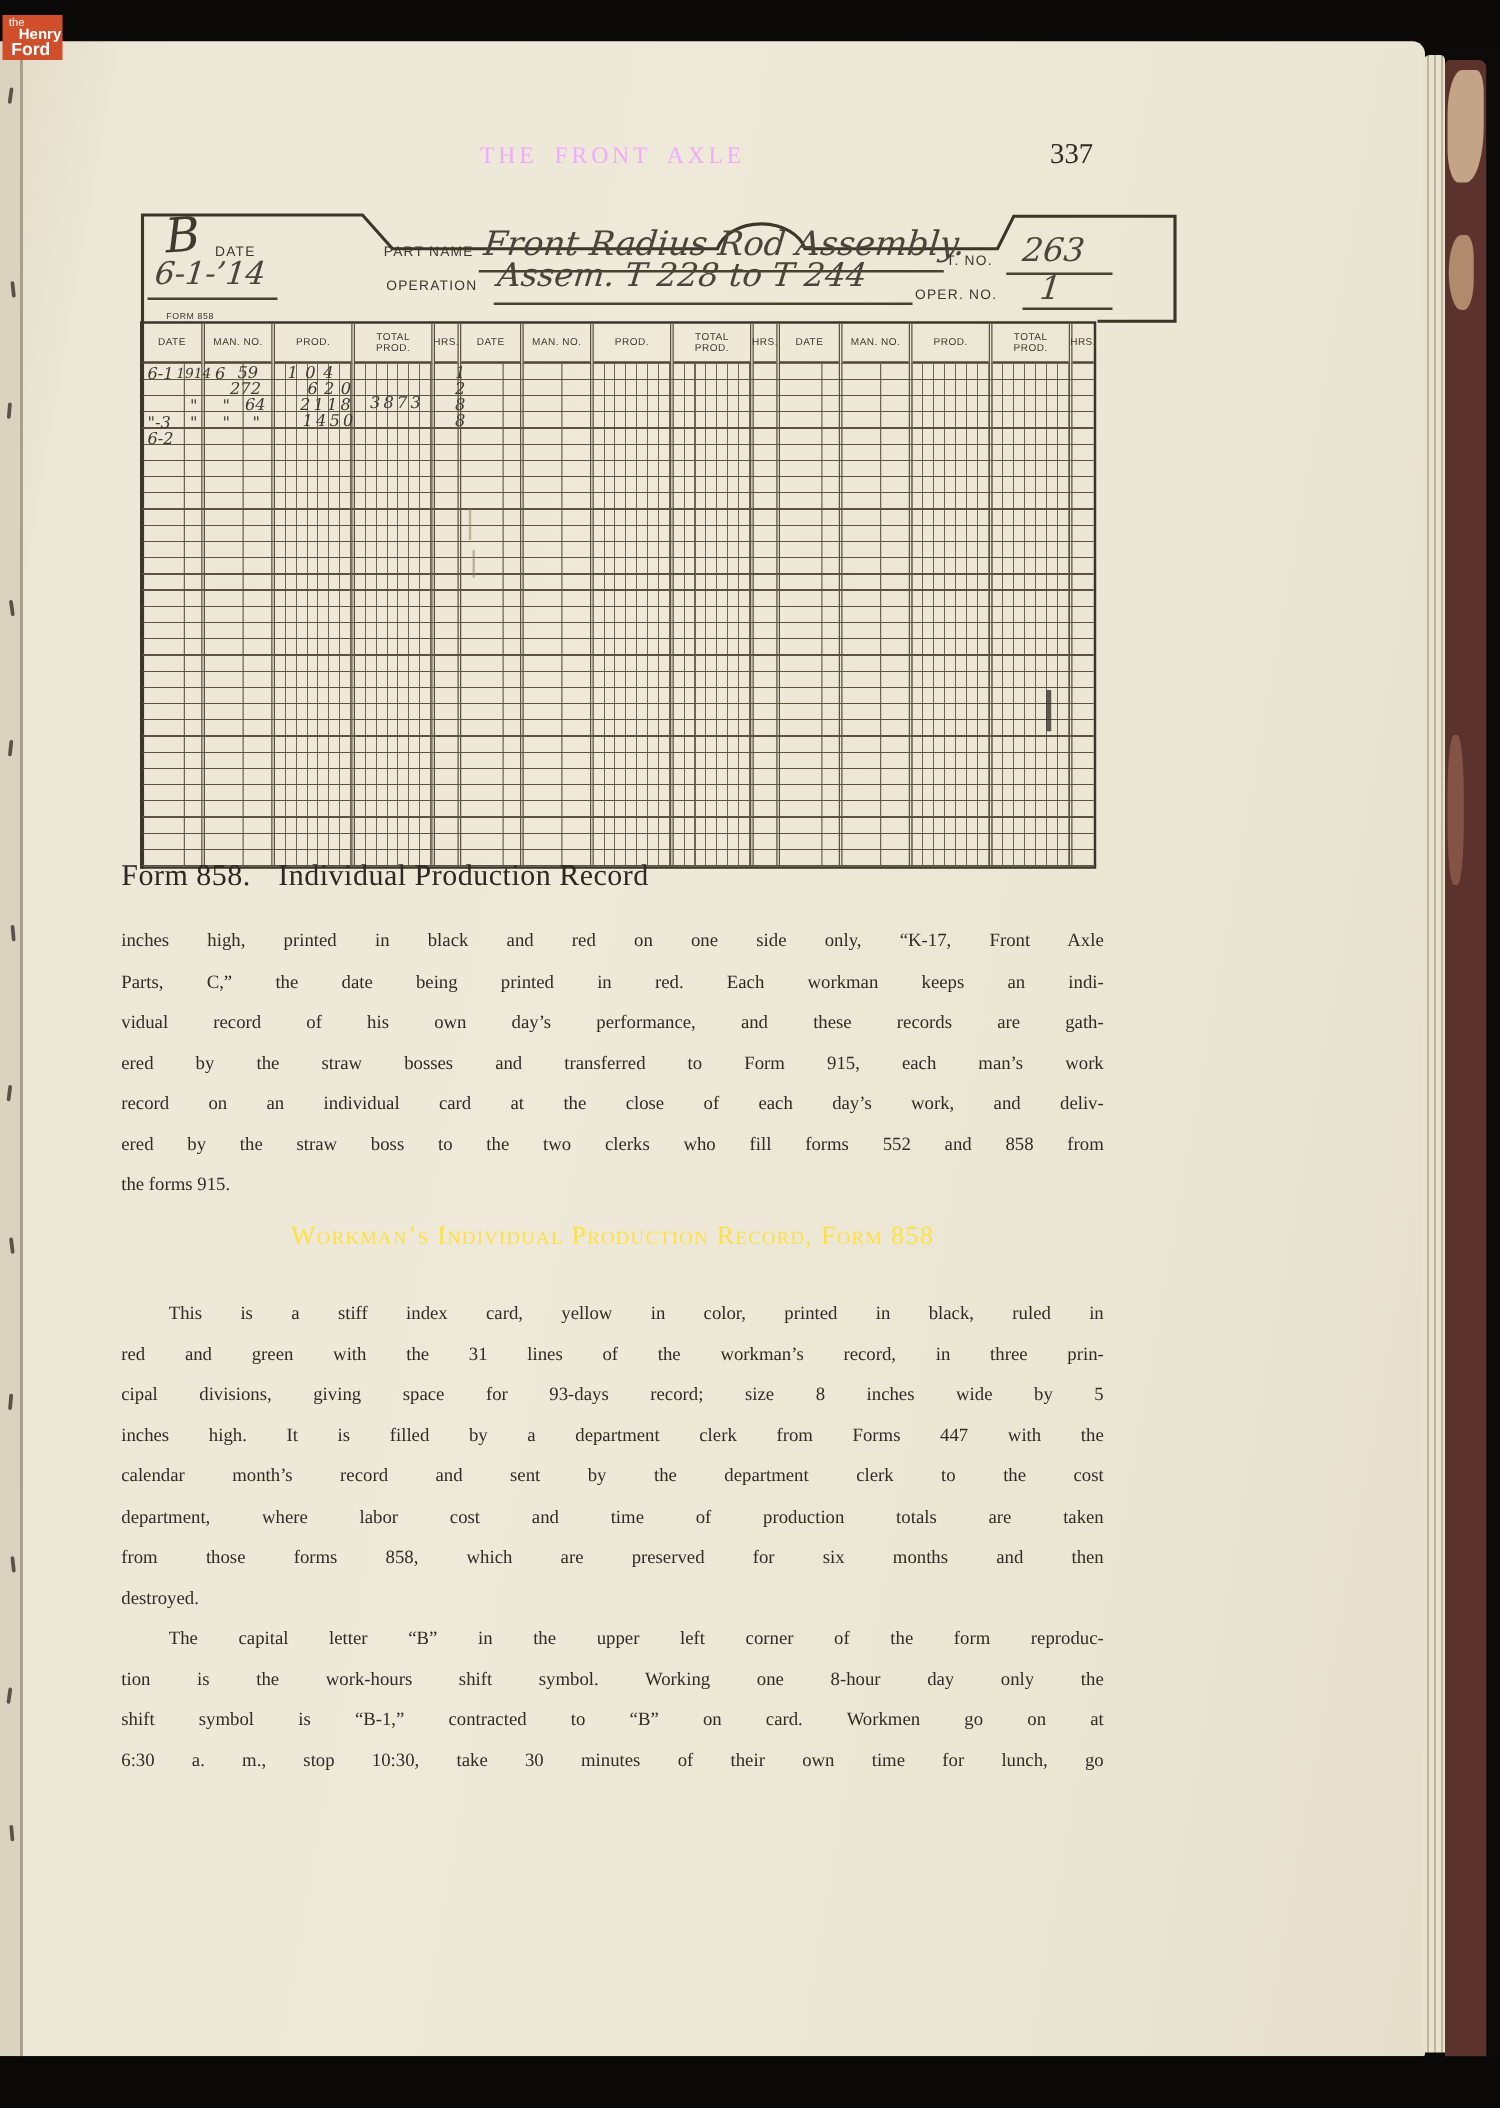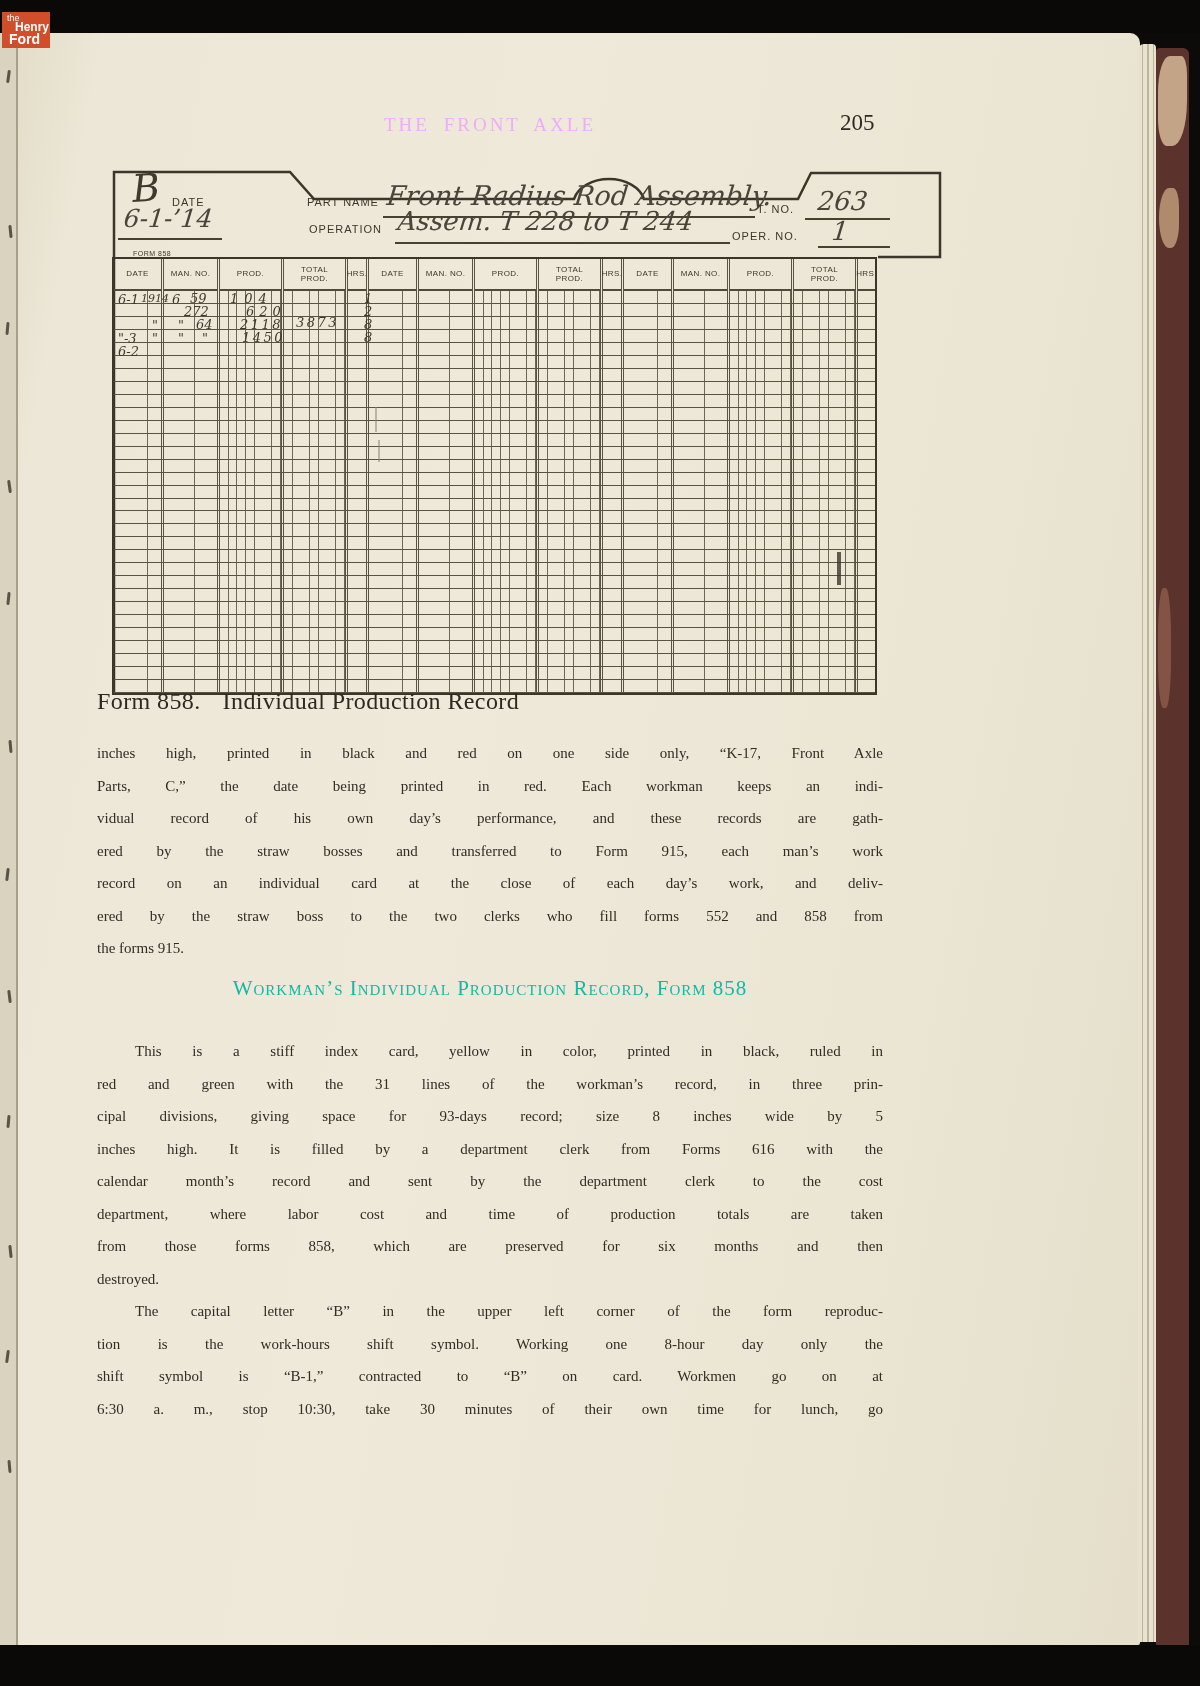--- a/index.html
+++ b/index.html
@@ -66,21 +66,21 @@
   .mark{position:absolute;background:#3b362c;}
   
   .caption{position:absolute;left:97px;top:688px;width:786px;text-align:left;
         font-size:24px;color:#2d2821;letter-spacing:.4px;}
   .caption .gap{display:inline-block;width:22px;}
   .textblock{position:absolute;left:97px;width:786px;color:#312c25;font-size:15px;}
   .tl{line-height:32.5px;text-align:justify;text-align-last:justify;}
   .tl.short{text-align-last:left;}
   .tl.ind{text-indent:38px;margin-top:21px;}
   .secthead{position:absolute;left:97px;top:976px;width:786px;text-align:center;
-        font-variant:small-caps;font-size:21px;letter-spacing:1px;color:#14b8a6;}
+        font-variant:small-caps;font-size:21px;letter-spacing:1px;color:#fde047;}
   .pencil{position:absolute;background:#8a8268;opacity:.5;}
 </style>
 </head>
 <body>
 
 <div class="scan">
 
   <div class="top-band"></div>
   <div class="page"></div>
   <div class="left-sliver"></div>
@@ -104,21 +104,21 @@
   </div>
   <div class="bottom-band"></div>
 
   <div class="logo">
     <span class="l1">the</span>
     <span class="l2">Henry</span>
     <span class="l3">Ford</span>
   </div>
 
   <div class="runhead">THE FRONT AXLE</div>
-  <div class="pagenum">205</div>
+  <div class="pagenum">337</div>
 
   <svg class="card-svg" width="832" height="537" viewBox="0 0 832 537">
     <path d="M2,533 L2,10 L178,10 L202,37 L462,37 A36,26 0 0 1 532,37 L686,37 L699,11 L828,11 L828,95 L766,95" fill="none" stroke="#3b362a" stroke-width="2.5"></path>
   </svg>
 
   <div class="b-letter">B</div>
 
   <div class="flabel" style="left:172px;top:196px;">DATE</div>
   <div class="hw hwbig" style="left:124px;top:204px;font-size:25px;">6-1-’14</div>
   <div class="rule" style="left:118px;top:238px;width:104px;"></div>
@@ -259,21 +259,21 @@
     <div class="tl">ered by the straw boss to the two clerks who fill forms 552 and 858 from</div>
     <div class="tl short">the forms 915.</div>
   </div>
 
   <div class="secthead">Workman’s Individual Production Record, Form 858</div>
 
   <div class="textblock" style="top:1014px;">
     <div class="tl ind">This is a stiff index card, yellow in color, printed in black, ruled in</div>
     <div class="tl">red and green with the 31 lines of the workman’s record, in three prin-</div>
     <div class="tl">cipal divisions, giving space for 93-days record; size 8 inches wide by 5</div>
-    <div class="tl">inches high.  It is filled by a department clerk from Forms 616 with the</div>
+    <div class="tl">inches high.  It is filled by a department clerk from Forms 447 with the</div>
     <div class="tl">calendar month’s record and sent by the department clerk to the cost</div>
     <div class="tl">department, where labor cost and time of production totals are taken</div>
     <div class="tl">from those forms 858, which are preserved for six months and then</div>
     <div class="tl short">destroyed.</div>
   </div>
 
   <div class="textblock" style="top:1274px;">
     <div class="tl ind">The capital letter “B” in the upper left corner of the form reproduc-</div>
     <div class="tl">tion is the work-hours shift symbol.  Working one 8-hour day only the</div>
     <div class="tl">shift symbol is “B-1,” contracted to “B” on card.  Workmen go on at</div>

